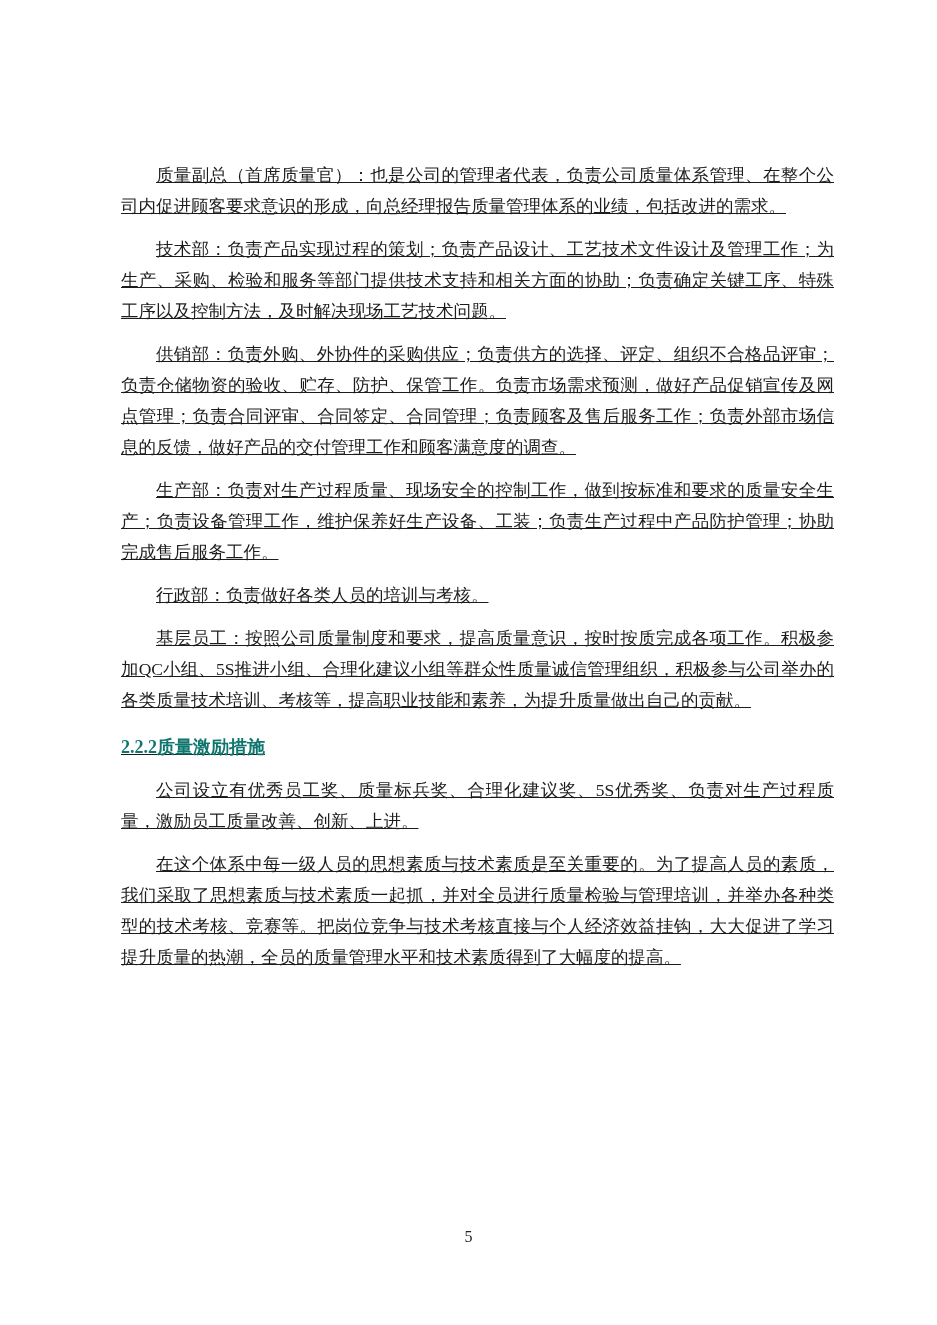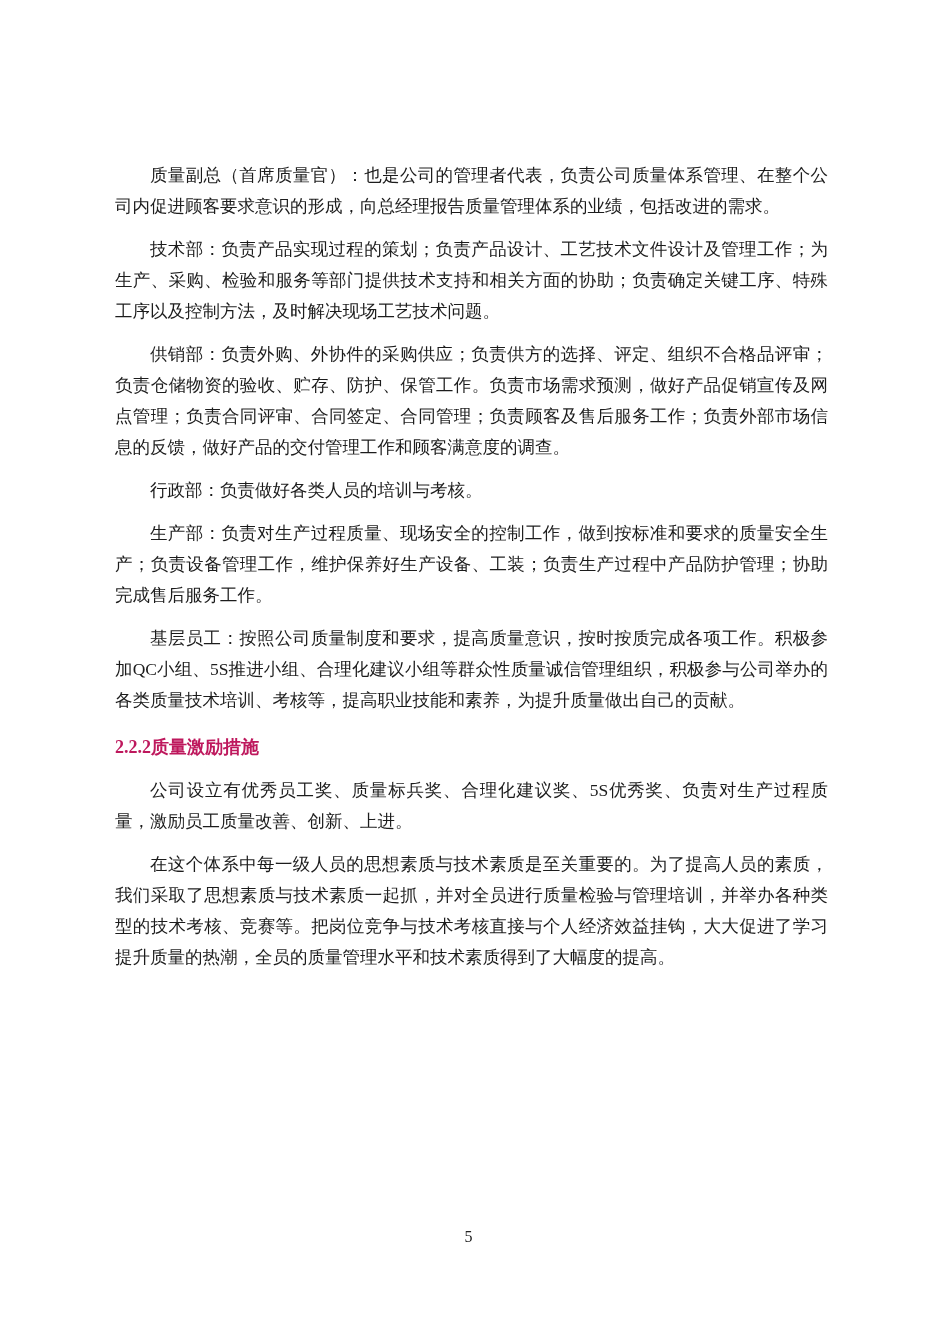--- a/index.html
+++ b/index.html
@@ -11,60 +11,61 @@
     position: relative;
     width: 937px;
     height: 1325px;
     background: #ffffff;
     overflow: hidden;
     font-family: "Liberation Serif", "DejaVu Serif", serif;
     color: #1c1c1c;
   }
   .content {
     position: absolute;
-    left: 115px;
+    left: 121px;
     top: 160px;
     width: 713px;
+    text-decoration: underline;
   }
   .para {
     font-size: 17.5px;
     line-height: 31px;
     text-align: justify;
     text-indent: 2em;
     margin: 0 0 12px 0;
     word-break: break-all;
   }
   .section-heading {
     font-size: 18px;
     font-weight: bold;
     line-height: 31px;
     margin: 16px 0 12px 0;
     text-indent: 0;
-    color: #be185d;
+    color: #0f766e;
   }
   .page-footer {
     position: absolute;
     top: 1227px;
     left: 0;
     width: 100%;
     text-align: center;
     font-size: 16px;
     line-height: 20px;
     color: #222222;
   }
 </style>
 </head>
 <body>
 
 <div class="page">
   <div class="content">
     <p class="para">质量副总（首席质量官）：也是公司的管理者代表，负责公司质量体系管理、在整个公司内促进顾客要求意识的形成，向总经理报告质量管理体系的业绩，包括改进的需求。</p>
     <p class="para">技术部：负责产品实现过程的策划；负责产品设计、工艺技术文件设计及管理工作；为生产、采购、检验和服务等部门提供技术支持和相关方面的协助；负责确定关键工序、特殊工序以及控制方法，及时解决现场工艺技术问题。</p>
     <p class="para">供销部：负责外购、外协件的采购供应；负责供方的选择、评定、组织不合格品评审；负责仓储物资的验收、贮存、防护、保管工作。负责市场需求预测，做好产品促销宣传及网点管理；负责合同评审、合同签定、合同管理；负责顾客及售后服务工作；负责外部市场信息的反馈，做好产品的交付管理工作和顾客满意度的调查。</p>
+    <p class="para">生产部：负责对生产过程质量、现场安全的控制工作，做到按标准和要求的质量安全生产；负责设备管理工作，维护保养好生产设备、工装；负责生产过程中产品防护管理；协助完成售后服务工作。</p>
     <p class="para">行政部：负责做好各类人员的培训与考核。</p>
-    <p class="para">生产部：负责对生产过程质量、现场安全的控制工作，做到按标准和要求的质量安全生产；负责设备管理工作，维护保养好生产设备、工装；负责生产过程中产品防护管理；协助完成售后服务工作。</p>
     <p class="para">基层员工：按照公司质量制度和要求，提高质量意识，按时按质完成各项工作。积极参加QC小组、5S推进小组、合理化建议小组等群众性质量诚信管理组织，积极参与公司举办的各类质量技术培训、考核等，提高职业技能和素养，为提升质量做出自己的贡献。</p>
     <h3 class="section-heading">2.2.2质量激励措施</h3>
     <p class="para">公司设立有优秀员工奖、质量标兵奖、合理化建议奖、5S优秀奖、负责对生产过程质量，激励员工质量改善、创新、上进。</p>
     <p class="para">在这个体系中每一级人员的思想素质与技术素质是至关重要的。为了提高人员的素质，我们采取了思想素质与技术素质一起抓，并对全员进行质量检验与管理培训，并举办各种类型的技术考核、竞赛等。把岗位竞争与技术考核直接与个人经济效益挂钩，大大促进了学习提升质量的热潮，全员的质量管理水平和技术素质得到了大幅度的提高。</p>
   </div>
   <div class="page-footer">5</div>
 </div>
 
 </body></html>

